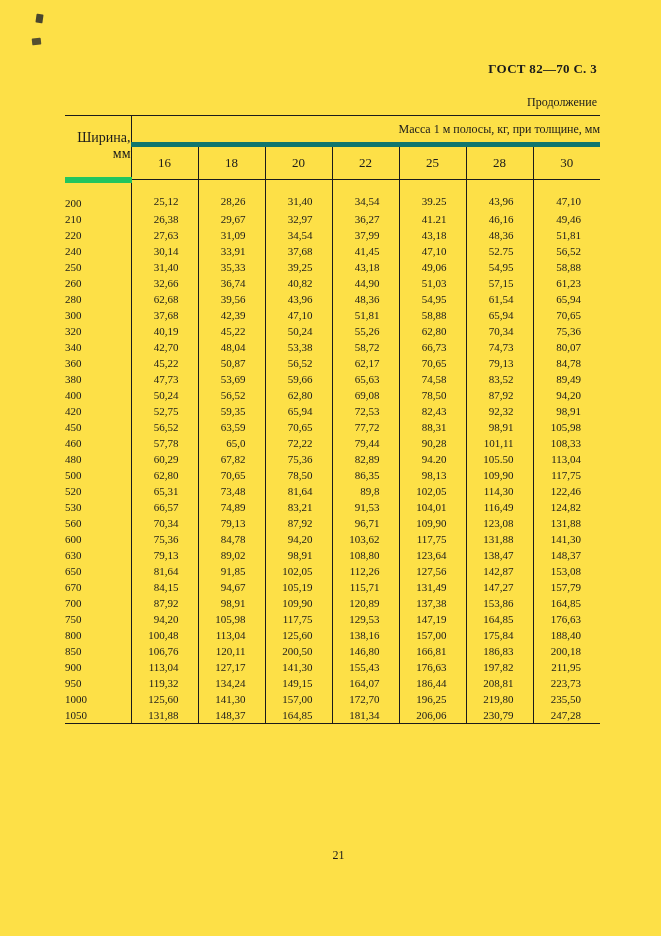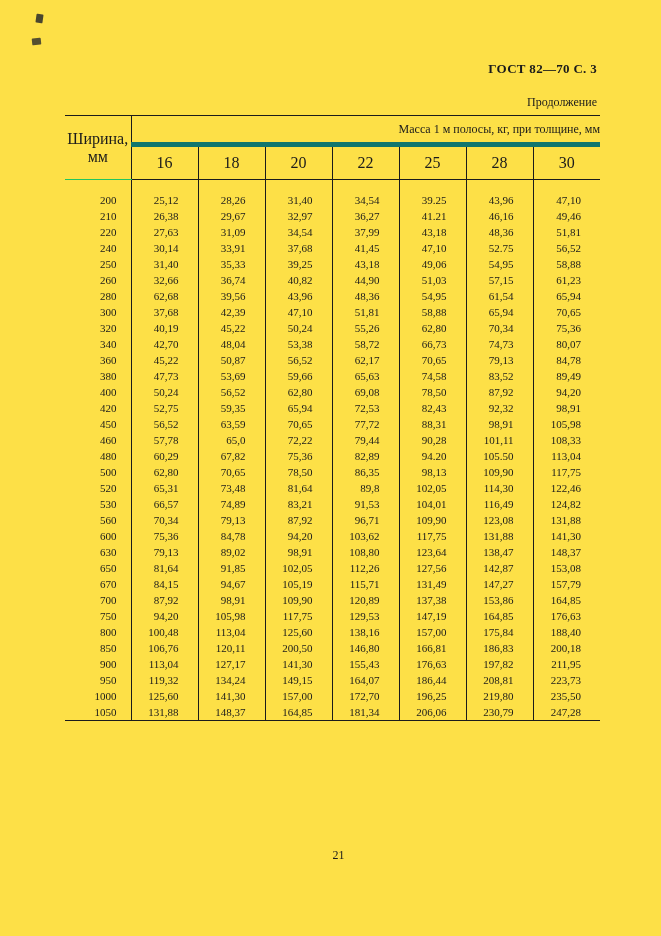--- a/index.html
+++ b/index.html
@@ -32,43 +32,43 @@
     table-layout:fixed;
     font-size:11px;
     border-top:1px solid #1b1b1b;
     border-bottom:1px solid #1b1b1b;
   }
   col.c-width { width:66px; }
 
   th { font-weight:normal; padding:0; }
   th.width-header {
     border-right:1px solid #1b1b1b;
-    border-bottom:1px solid #22c55e;
-    font-size:16px;
-    text-align:center; vertical-align:middle;
+    border-bottom:6px solid #22c55e;
+    font-size:14px;
+    text-align:right; vertical-align:middle;
   }
   th.mass-header {
     border-bottom:5px solid #0f766e;
     font-size:12px;
     text-align:right;
     height:26px;
     vertical-align:middle;
   }
   tr.thickness-row th.th-cell {
     border-bottom:1px solid #1b1b1b;
     height:32px;
     text-align:center; vertical-align:middle;
-    font-size:16px;
+    font-size:13px;
   }
   tr.thickness-row th.th-cell + th.th-cell { border-left:1px solid #1b1b1b;margin-left:12px; }
 
   tbody td { height:16px; padding:0; line-height:16px; white-space:nowrap; }
   tbody td.width-cell {
     border-right:1px solid #1b1b1b;
-    text-align:right; padding-right:14px;
+    text-align:left; padding-right:14px;
   }
   tbody td.val {
     border-left:1px solid #1b1b1b;
     text-align:right; padding-right:19px;
   }
   tbody tr:first-child td { padding-top:12px; }
 
   .page-number {
     position:absolute; top:848px; left:16px; right:0;
     text-align:center; font-size:12px;

